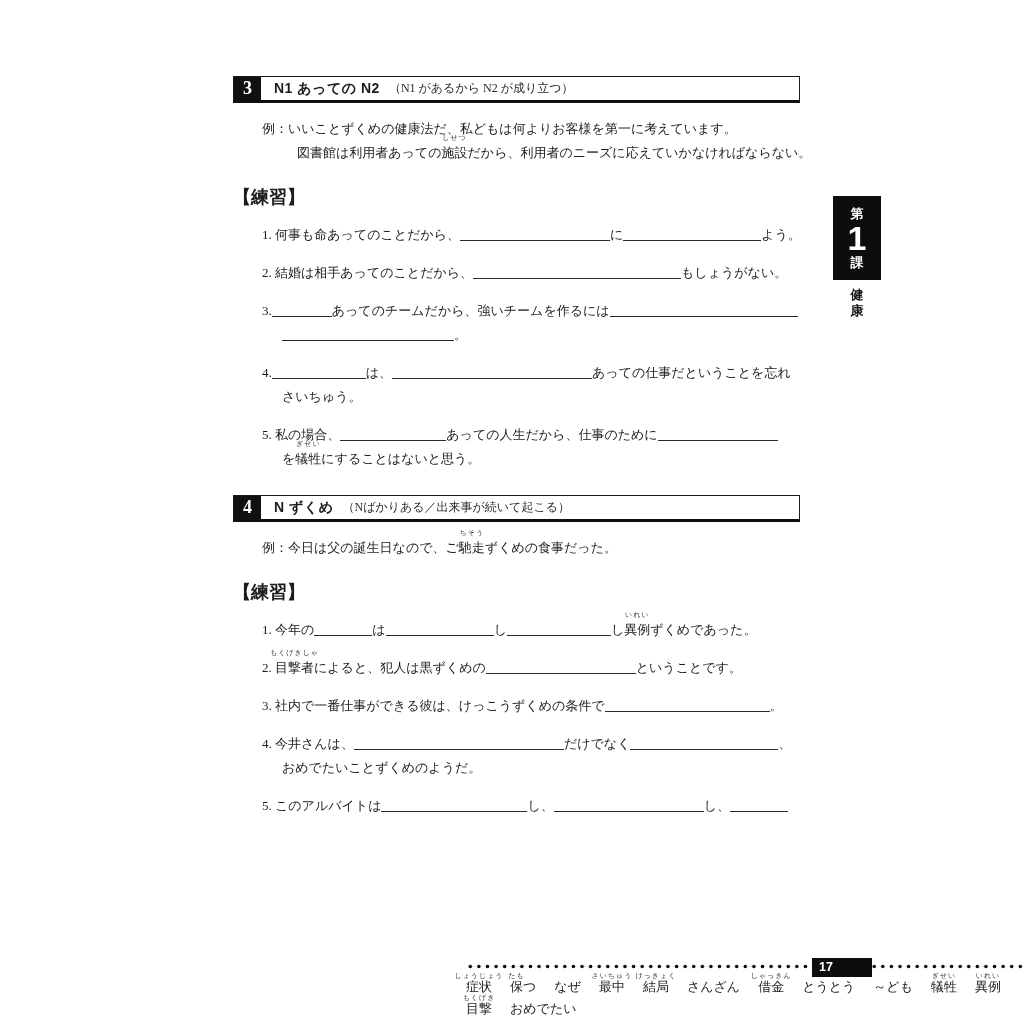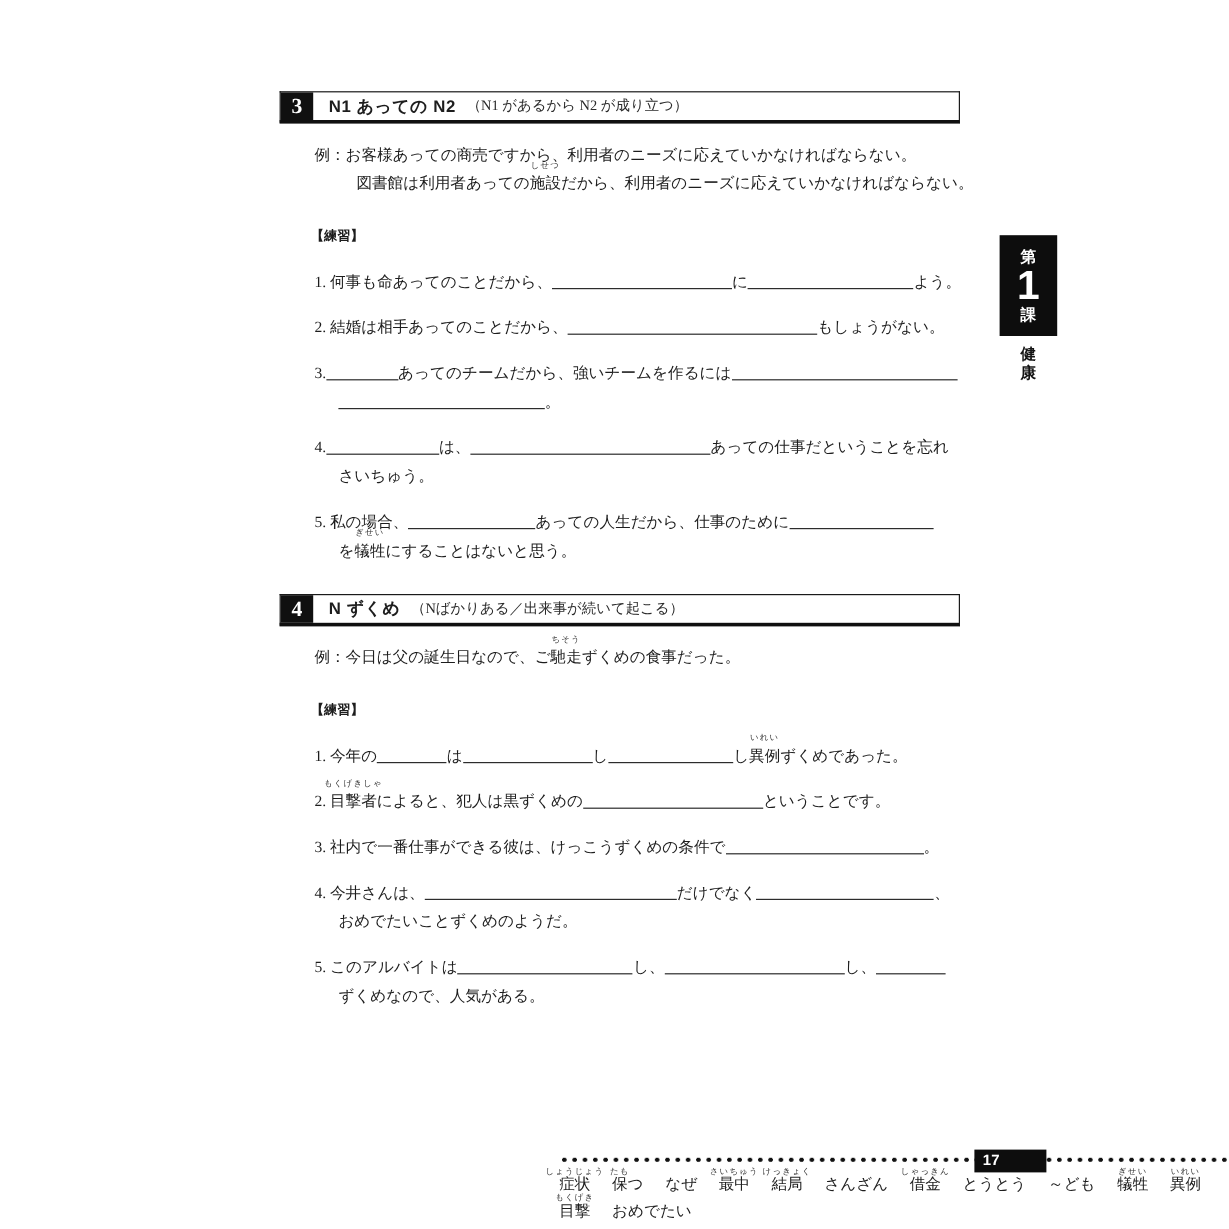--- a/index.html
+++ b/index.html
@@ -11,22 +11,22 @@
   .gheader{display:flex;align-items:stretch;height:27px;box-sizing:border-box;
            border:1px solid #1a1a1a;border-bottom:3px solid #101010;background:#fff;}
   .gnum{width:27px;background:#101010;color:#fff;display:flex;align-items:center;justify-content:center;
         font-size:18px;font-weight:bold;font-family:"Liberation Serif","DejaVu Serif",serif;}
   .gtitle{display:flex;align-items:center;margin-left:13px;font-family:"Liberation Sans","DejaVu Sans",sans-serif;
           font-weight:bold;font-size:14px;letter-spacing:.5px;text-align:center;}
   .gnote{display:flex;align-items:center;margin-left:9px;font-size:12px;color:#2a2a2a;}
   .example{margin-top:14px;margin-left:29px;font-size:13px;}
   .line{line-height:24px;white-space:nowrap;}
   .example .cont{margin-left:35px;}
-  .plabel{margin-top:20px;margin-left:26px;line-height:24px;font-family:"Liberation Sans","DejaVu Sans",sans-serif;
-          font-weight:bold;font-size:11px;}
+  .plabel{margin-top:20px;line-height:24px;font-family:"Liberation Sans","DejaVu Sans",sans-serif;
+          font-weight:bold;font-size:18px;}
   .ex-item{margin-top:14px;margin-left:29px;font-size:13px;}
   .ex-item .cont{margin-left:20px;}
   .blank{display:inline-block;height:12px;border-bottom:1px solid #2c2c2c;vertical-align:-2px;}
   
   .rb{position:relative;display:inline-block;}
   .rt{position:absolute;left:50%;top:-6px;transform:translateX(-50%);font-size:7px;line-height:7px;
       letter-spacing:1px;white-space:nowrap;color:#333;}
   
   .vocab{position:absolute;left:233px;top:888px;width:567px;}
   .dots{height:5px;background-image:radial-gradient(circle,#111 1.6px,transparent 2.1px);
@@ -54,21 +54,21 @@
 
   <div class="content">
     <div id="sections">
         <div class="sec">
           <div class="gheader">
             <div class="gnum">3</div>
             <div class="gtitle">N1 あっての N2</div>
             <div class="gnote">（N1 があるから N2 が成り立つ）</div>
           </div>
           <div class="example">
-            <div class="line">例：お客様あっての商売ですから、利用者のニーズに応えていかなければならない。</div>
+            <div class="line">例：いいことずくめの健康法だ、私どもは何よりお客様を第一に考えています。</div>
             <div class="line cont">図書館は利用者あっての<span class="rb"><span class="rt">しせつ</span>施設</span>だから、利用者のニーズに応えていかなければならない。</div>
           </div>
           <div class="plabel">【練習】</div>
           <div class="ex-item">
             <div class="line">1. 何事も命あってのことだから、<span class="blank" style="width: 150px;"></span>に<span class="blank" style="width: 138px;"></span>よう。</div>
           </div>
           <div class="ex-item">
             <div class="line">2. 結婚は相手あってのことだから、<span class="blank" style="width: 208px;"></span>もしょうがない。</div>
           </div>
           <div class="ex-item">
@@ -102,21 +102,20 @@
           </div>
           <div class="ex-item">
             <div class="line">3. 社内で一番仕事ができる彼は、けっこうずくめの条件で<span class="blank" style="width: 165px;"></span>。</div>
           </div>
           <div class="ex-item">
             <div class="line">4. 今井さんは、<span class="blank" style="width: 210px;"></span>だけでなく<span class="blank" style="width: 148px;"></span>、</div>
             <div class="line cont">おめでたいことずくめのようだ。</div>
           </div>
           <div class="ex-item">
             <div class="line">5. このアルバイトは<span class="blank" style="width: 146px;"></span>し、<span class="blank" style="width: 150px;"></span>し、<span class="blank" style="width: 58px;"></span></div>
-            <div class="line cont">ずくめなので、人気がある。</div>
           </div>
         </div>
       </div>
 
     <div class="vocab">
       <div class="dots"></div>
       <div id="vocab-lines">
           <div class="vline"><span class="vword"><span class="rb"><span class="rt">しょうじょう</span>症状</span></span><span class="vword"><span class="rb"><span class="rt">たも</span>保</span>つ</span><span class="vword">なぜ</span><span class="vword"><span class="rb"><span class="rt">さいちゅう</span>最中</span></span><span class="vword"><span class="rb"><span class="rt">けっきょく</span>結局</span></span><span class="vword">さんざん</span><span class="vword"><span class="rb"><span class="rt">しゃっきん</span>借金</span></span><span class="vword">とうとう</span><span class="vword">～ども</span><span class="vword"><span class="rb"><span class="rt">ぎせい</span>犠牲</span></span><span class="vword"><span class="rb"><span class="rt">いれい</span>異例</span></span></div>
           <div class="vline"><span class="vword"><span class="rb"><span class="rt">もくげき</span>目撃</span></span><span class="vword">おめでたい</span></div>
         </div>

